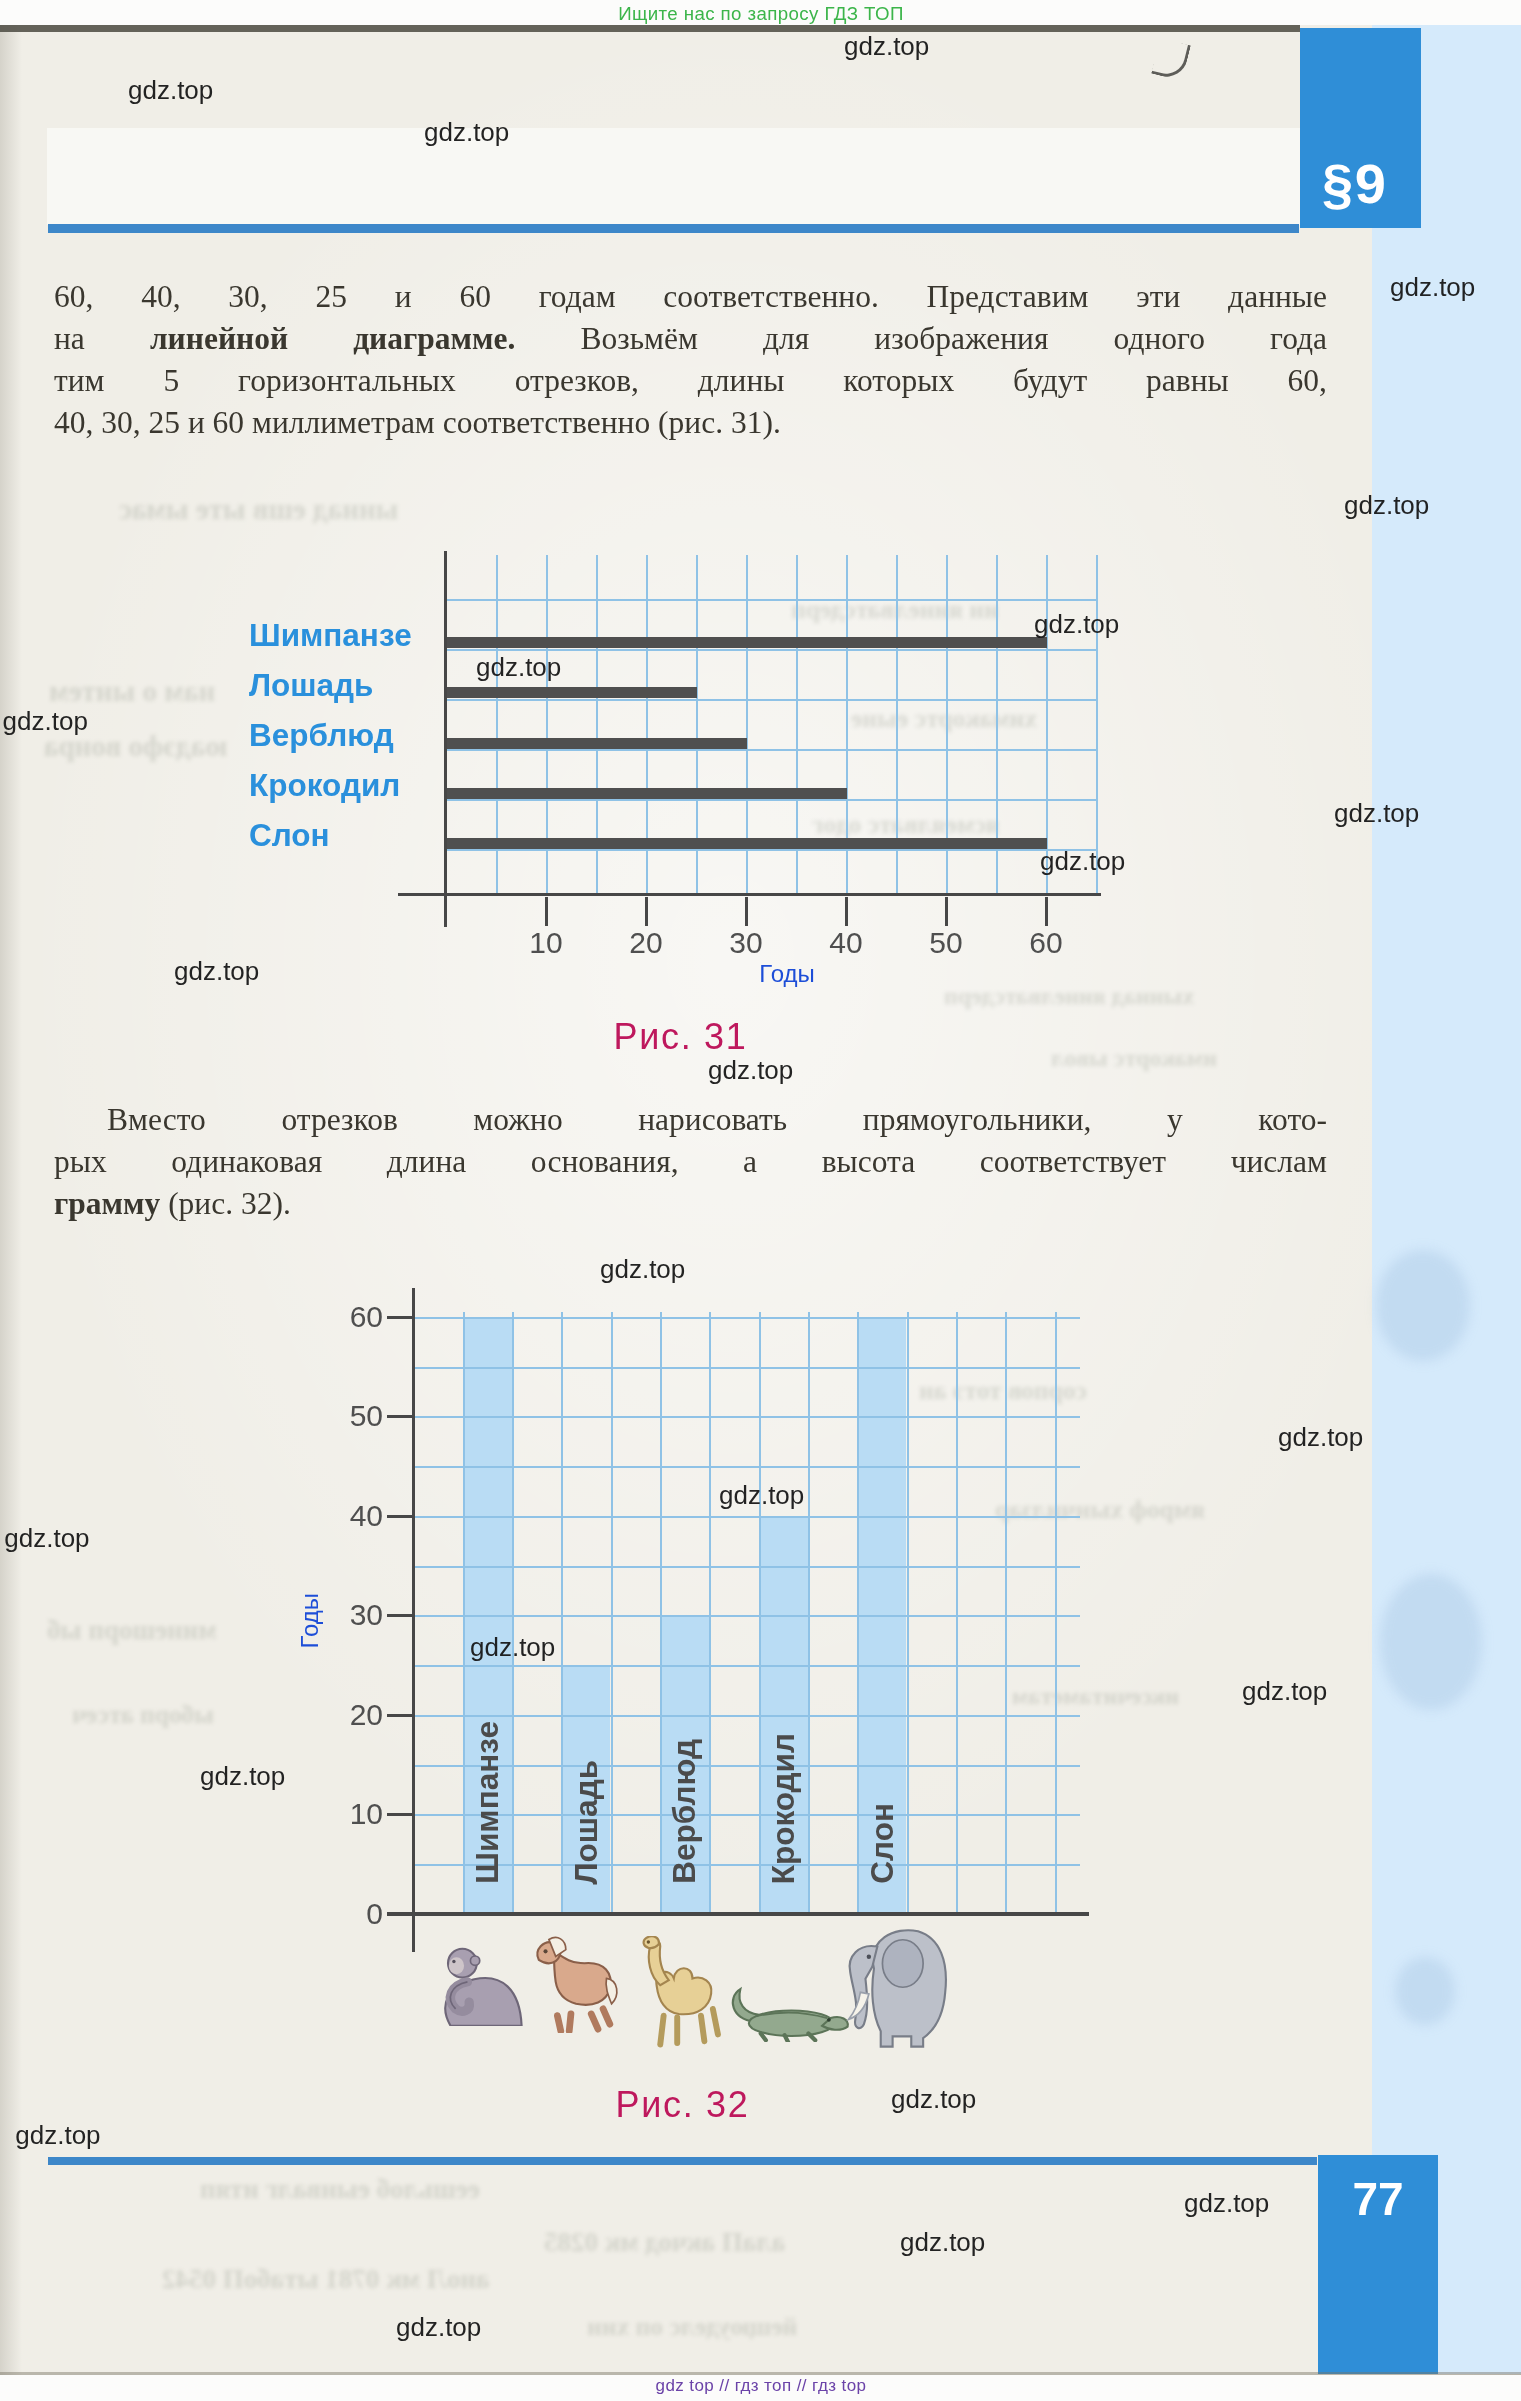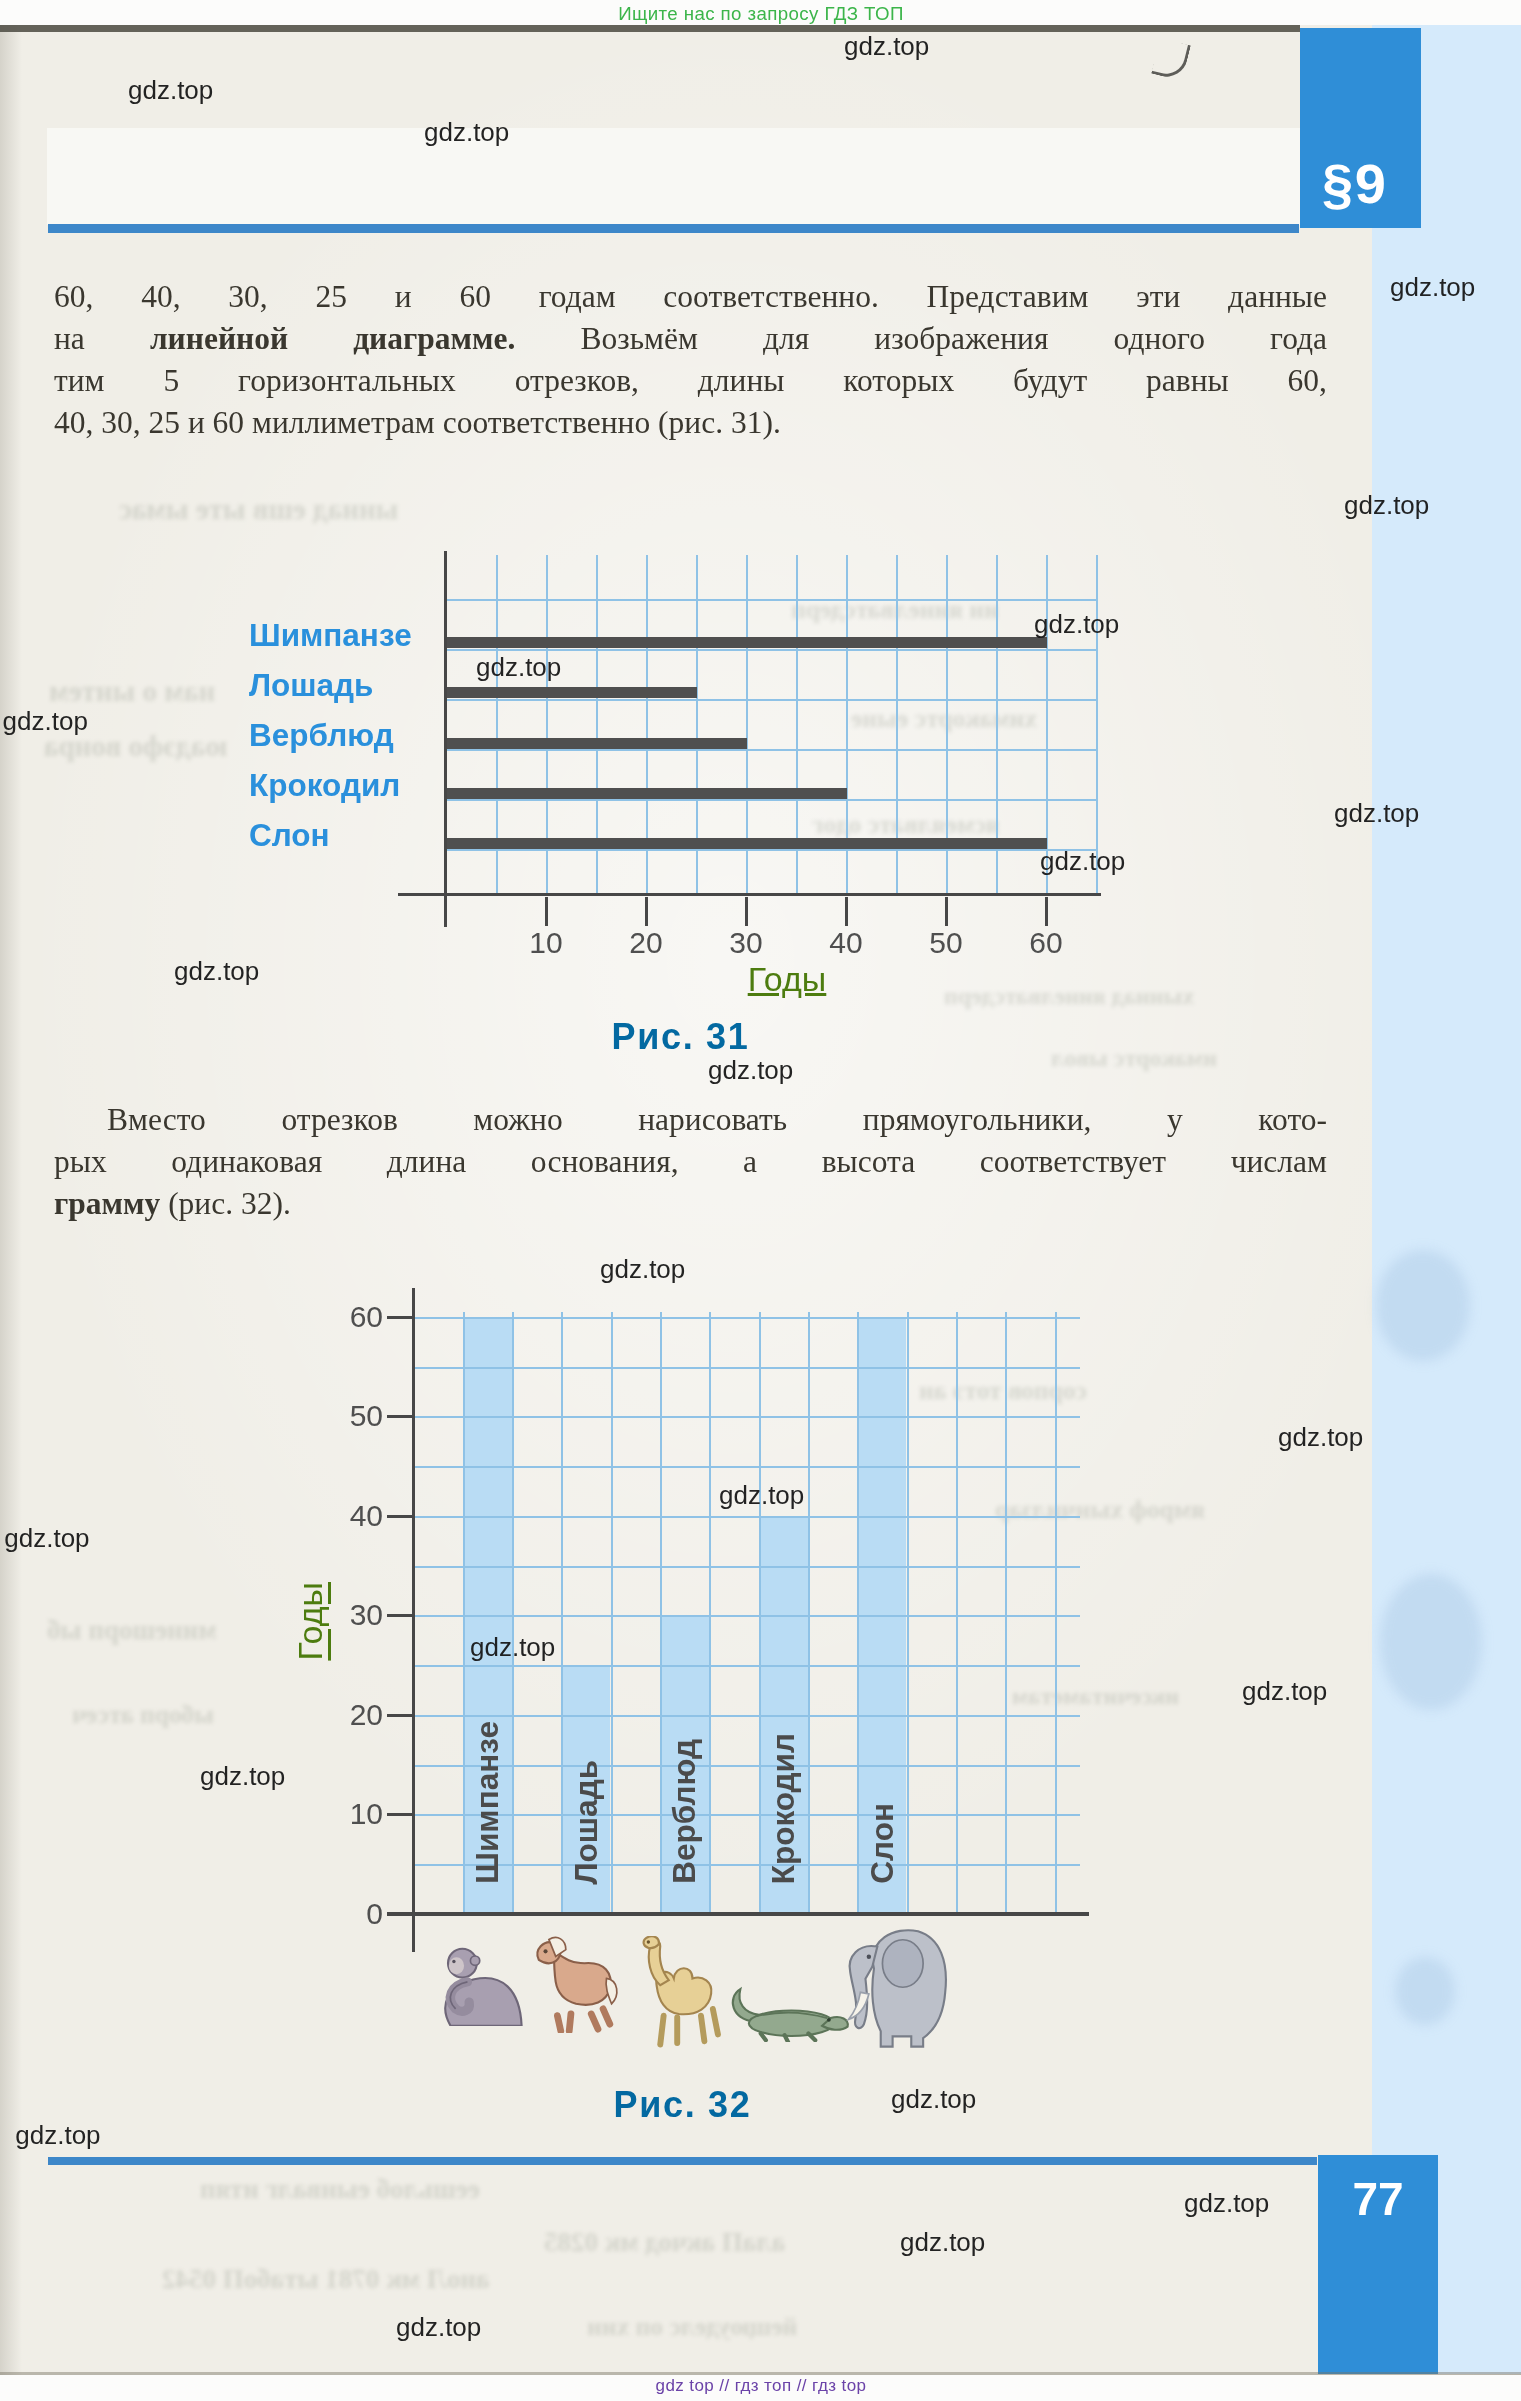--- a/index.html
+++ b/index.html
@@ -31,22 +31,22 @@
   .figure{left:0;top:0;}
   .grid-v,.grid-h{position:absolute;background:#8fc2e6;}
   .axis{position:absolute;background:#474747;}
   .tick{position:absolute;background:#474747;}
   .bar-h{position:absolute;background:#4f4f4f;}
   .bar-v{position:absolute;background:#b9dcf4;}
   .cat-label{position:absolute;font-weight:bold;font-size:31.5px;color:#2a90dc;white-space:nowrap;}
   .num{position:absolute;font-size:30px;color:#4f4f4f;}
   .num.center{text-align:center;}
   .num.right{text-align:right;}
-  .axis-title{position:absolute;font-size:34px;color:#4d7c0f;text-decoration:underline;}
-  .fig-caption{position:absolute;font-size:36px;font-weight:bold;color:#0369a1;letter-spacing:1.7px;white-space:nowrap;}
+  .axis-title{position:absolute;font-size:24px;color:#1d4ed8;}
+  .fig-caption{position:absolute;font-size:36px;font-weight:normal;color:#be185d;letter-spacing:1.7px;white-space:nowrap;}
   .vlabel-box{position:absolute;display:flex;flex-direction:column;justify-content:flex-end;align-items:center;}
   .vlabel-box span{writing-mode:vertical-rl;transform:rotate(180deg);
      font-weight:bold;font-size:31.5px;color:#4b4b4b;white-space:nowrap;}
   .ylabel-rot{position:absolute;display:flex;align-items:center;justify-content:center;}
   .ylabel-rot span{writing-mode:vertical-rl;transform:rotate(180deg);}
   .watermark{position:absolute;font-size:26px;color:#161616;font-weight:500;opacity:.94;white-space:nowrap;}
   .bleed{position:absolute;font-family:"Liberation Serif",serif;font-weight:bold;
          color:rgba(125,133,118,.55);filter:blur(2.1px);transform:scaleX(-1);
          opacity:.45;white-space:nowrap;pointer-events:none;}
   .band-blob{position:absolute;border-radius:50%;background:rgba(120,160,205,.20);filter:blur(6px);}

